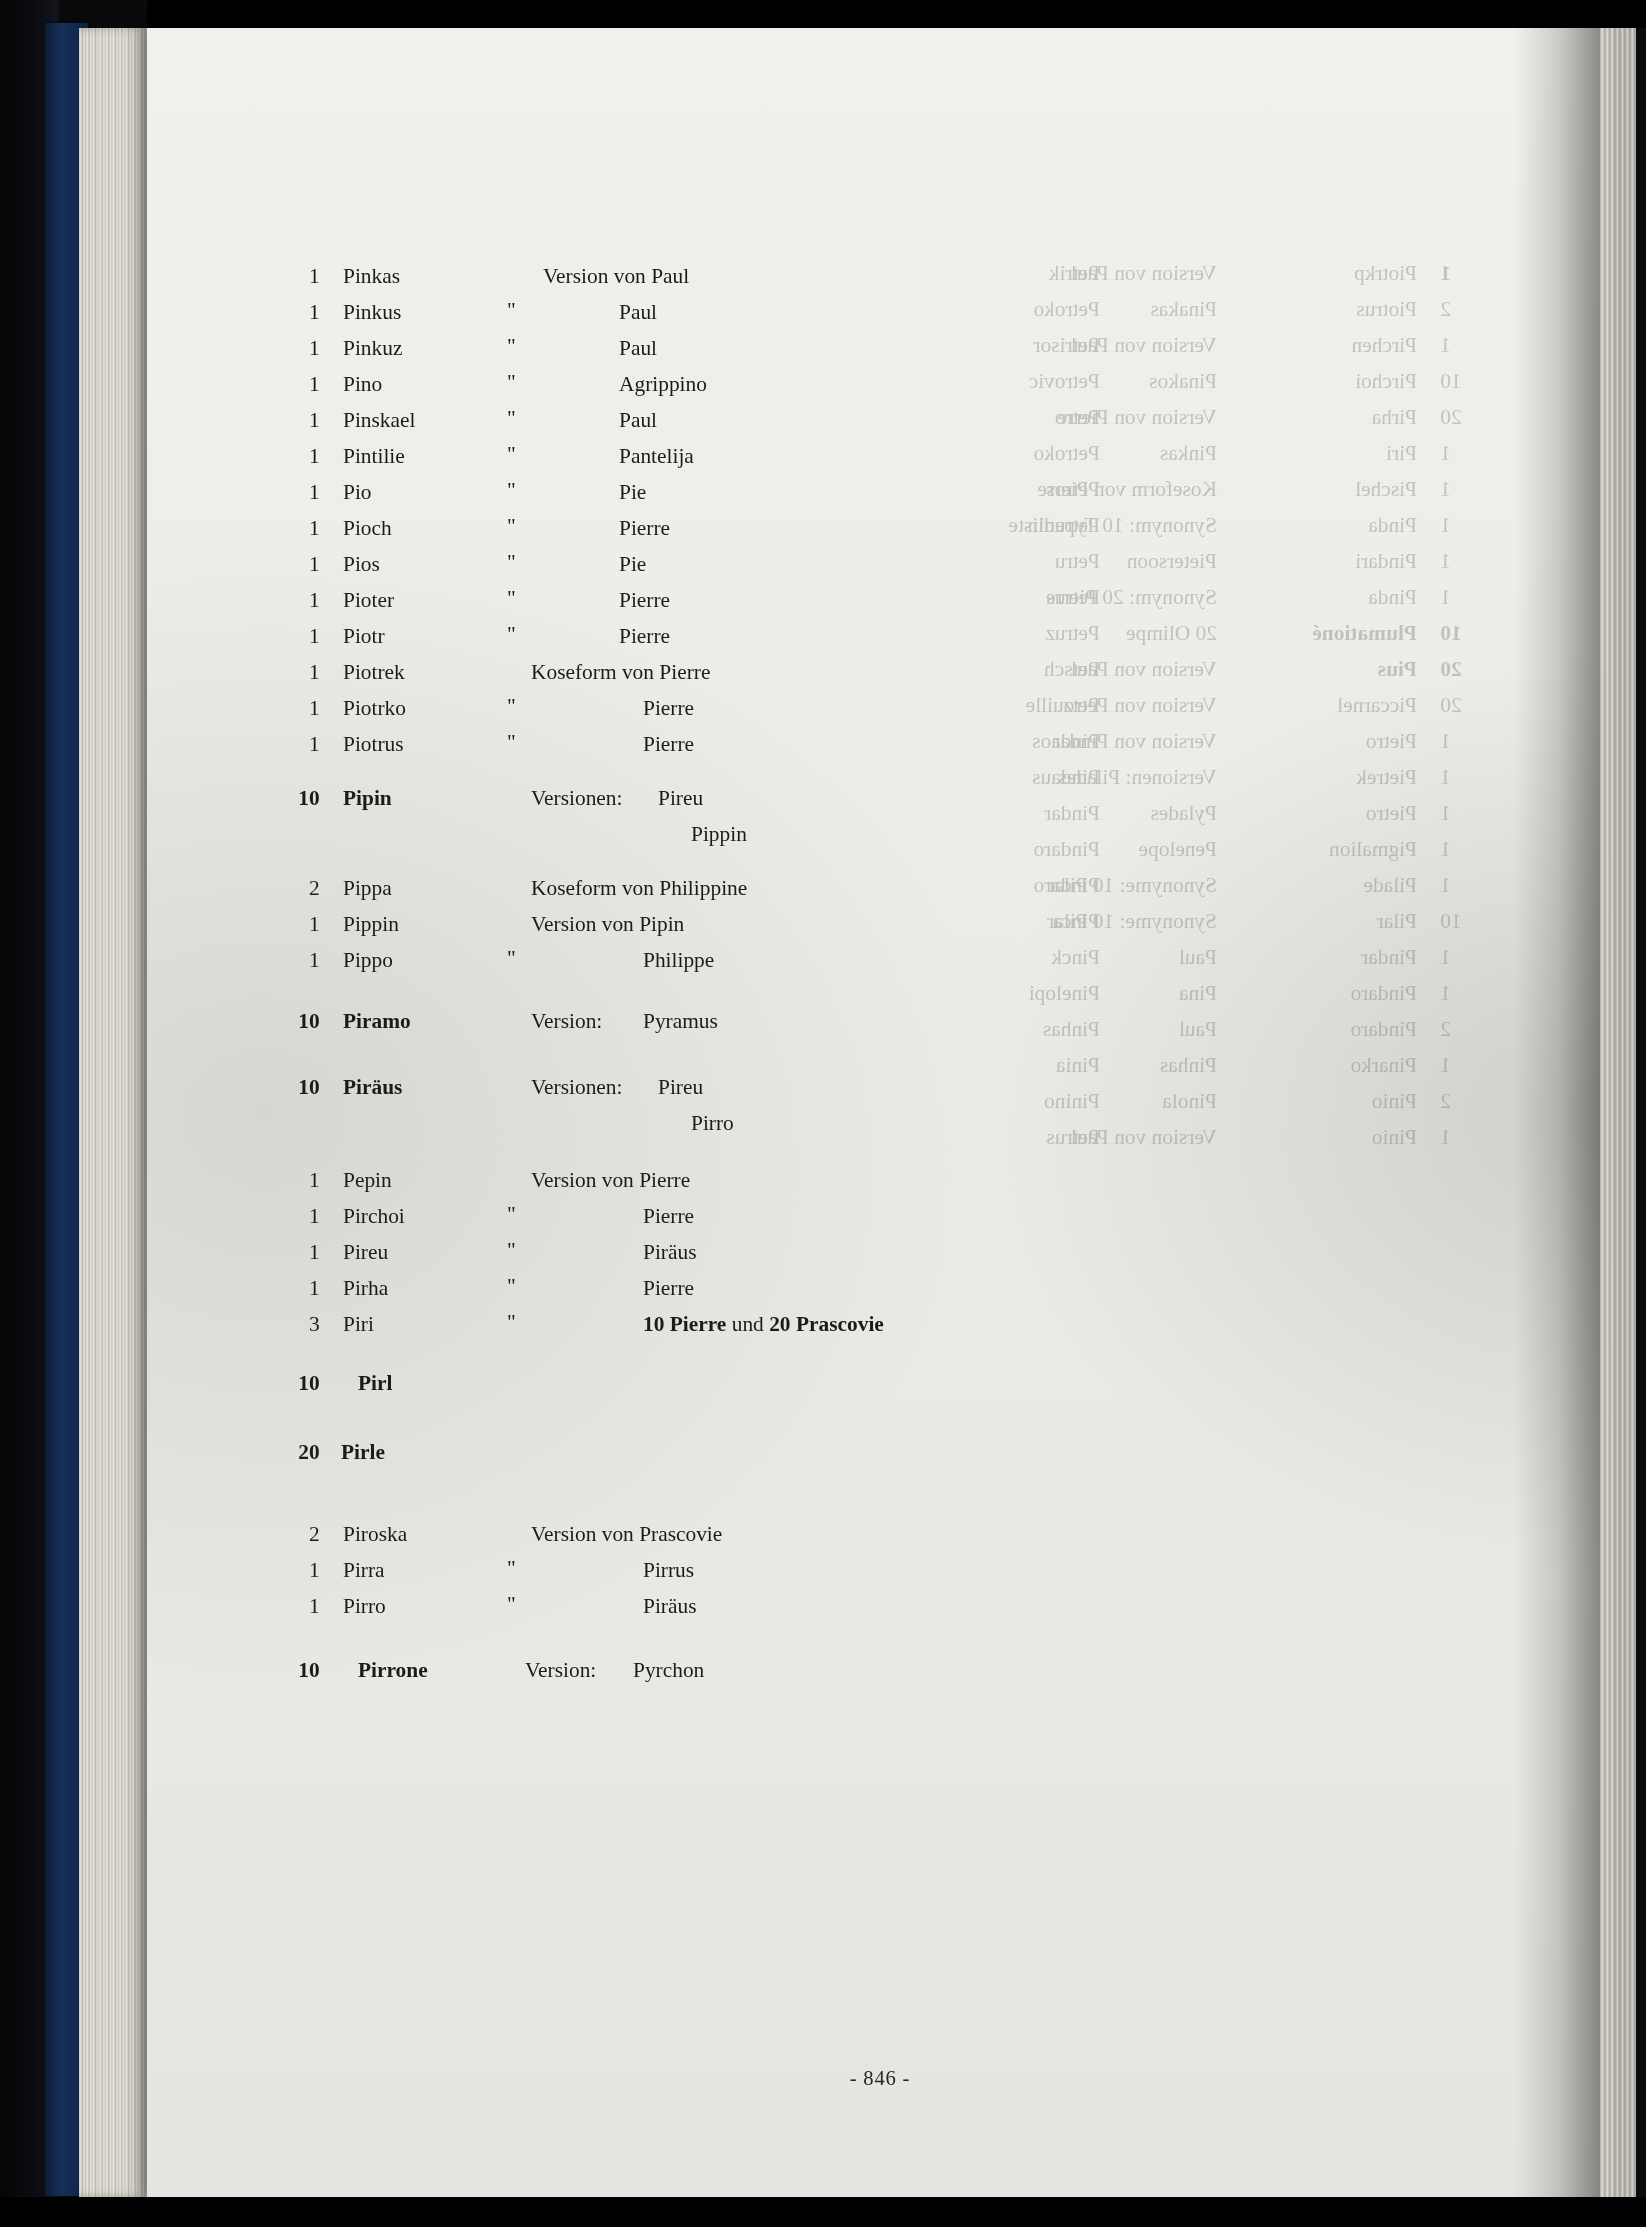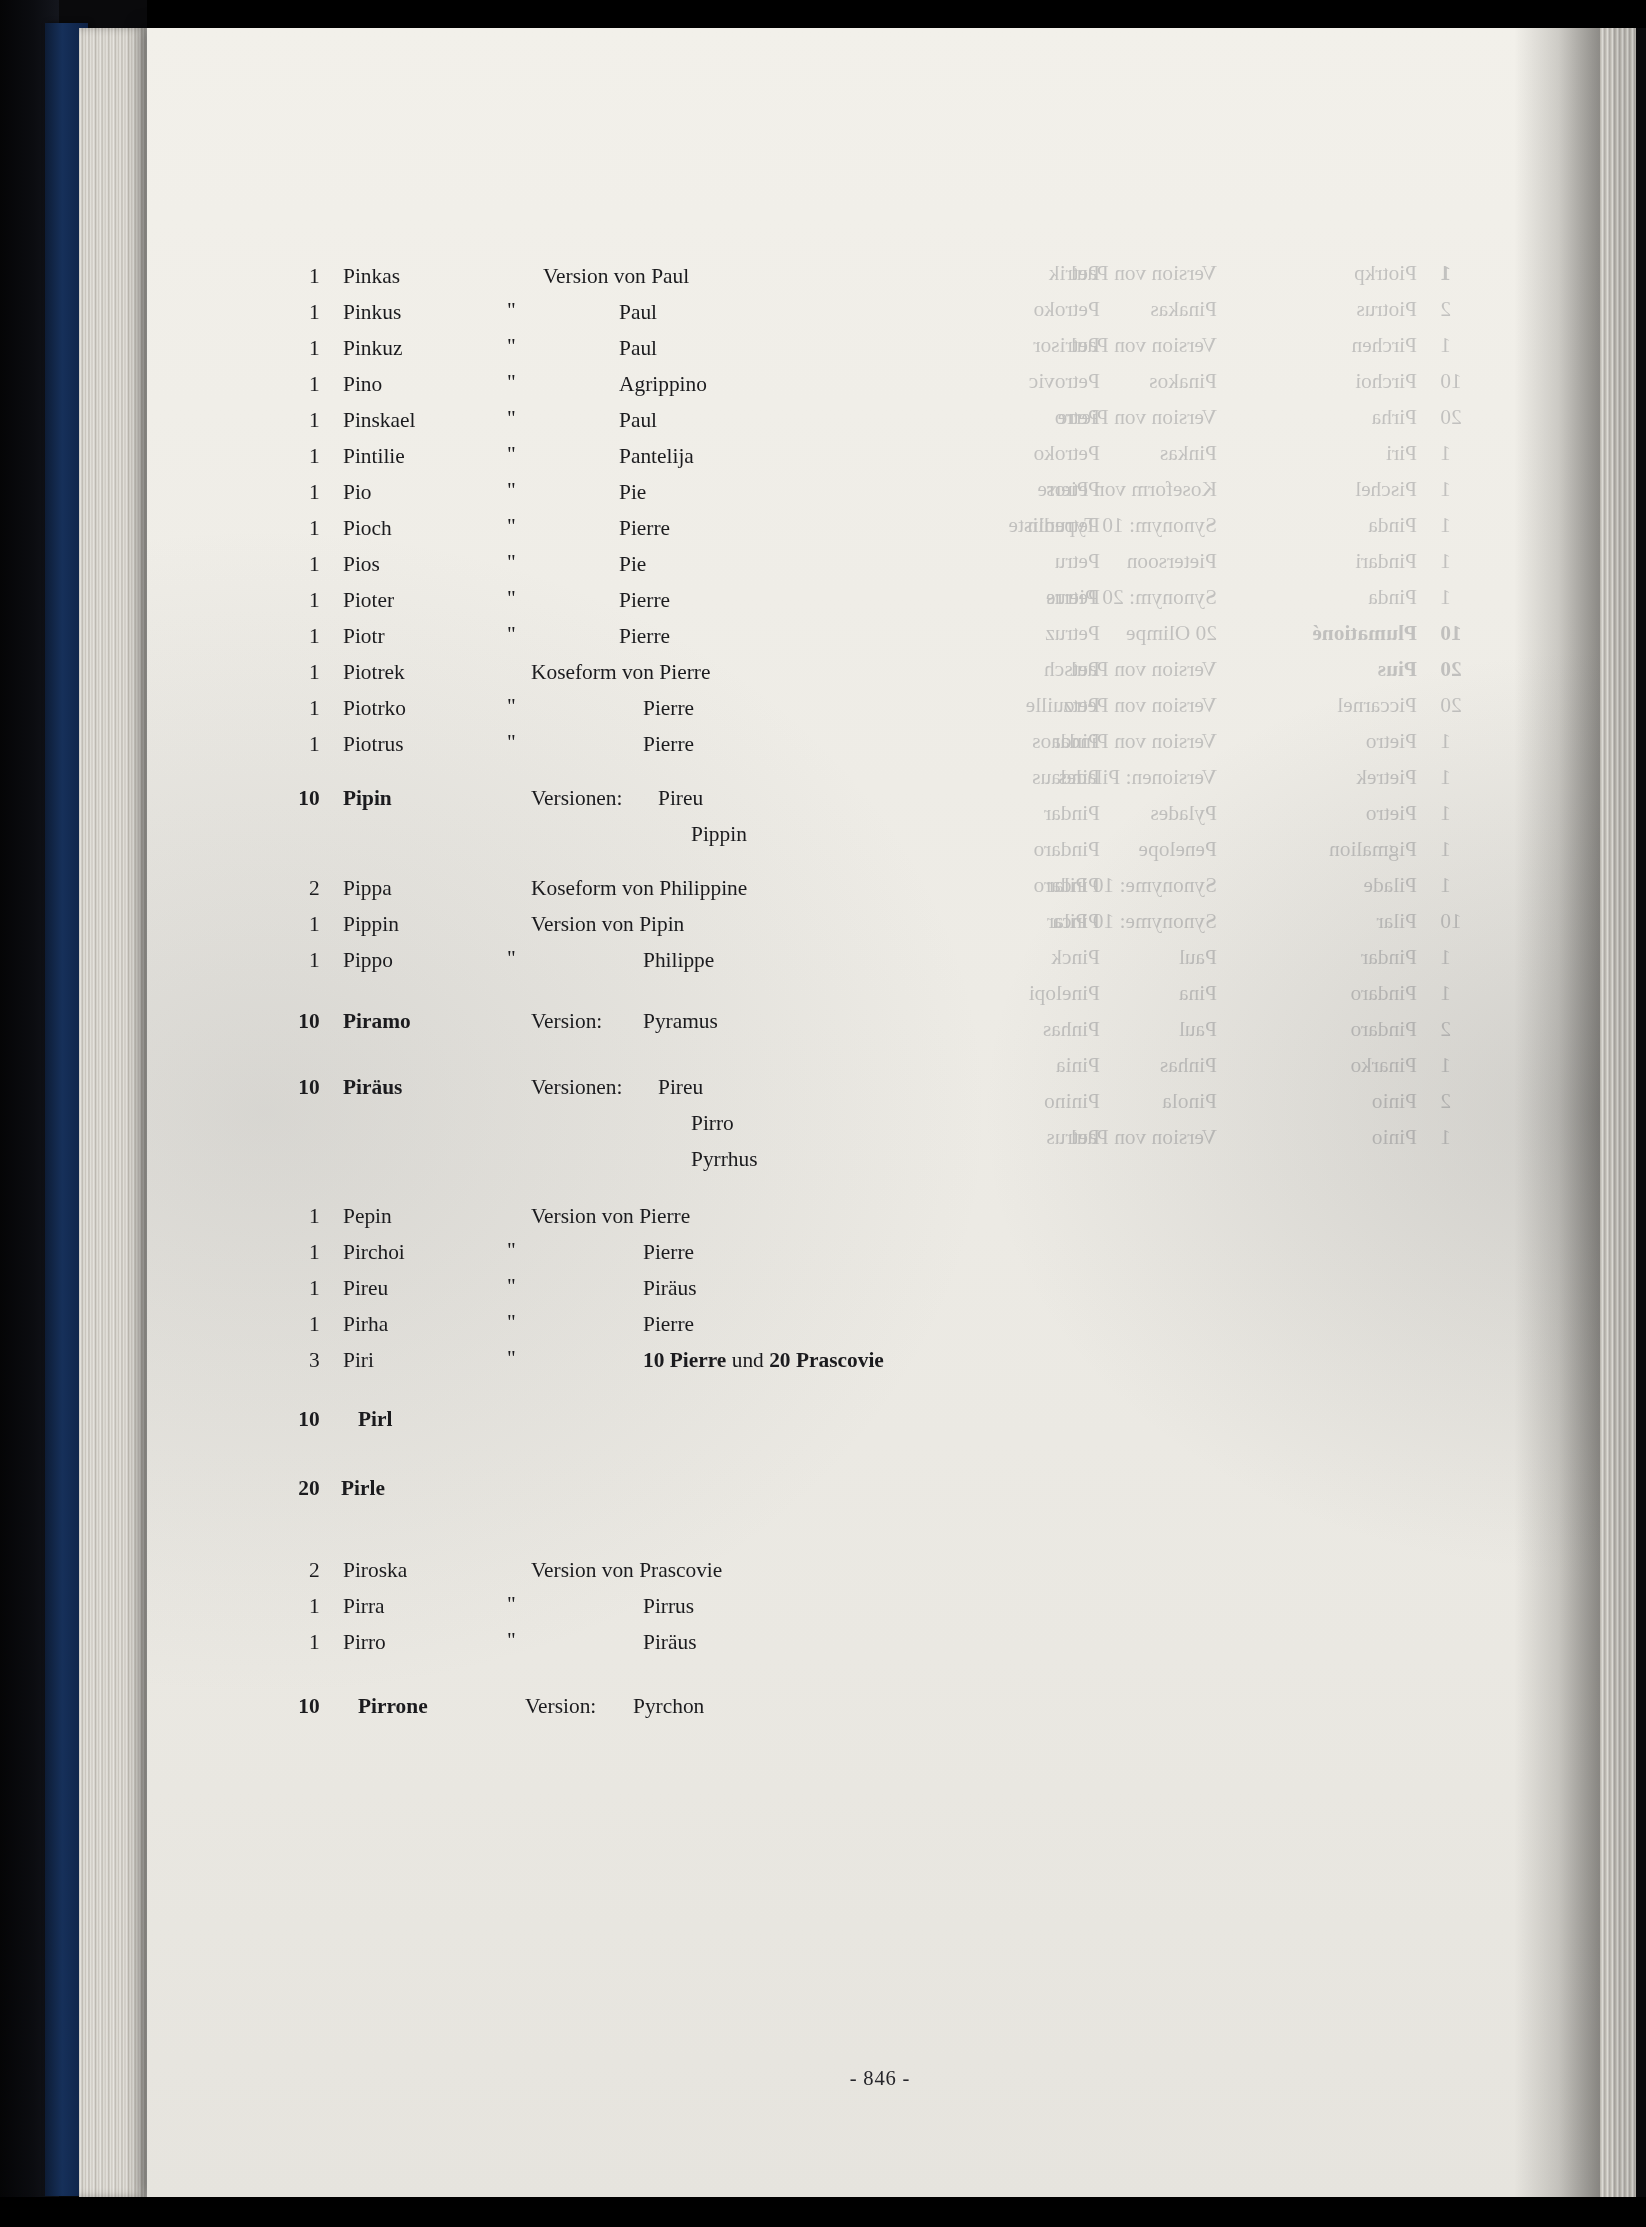--- a/index.html
+++ b/index.html
@@ -443,23 +443,20 @@
 
       <div class="row">
         <span class="num b">10</span>
         <span class="name b">Piräus</span>
         <span class="desc" style="left:260px">Versionen:</span>
         <span class="val" style="left:387px">Pireu</span>
       </div>
       <div class="row">
         <span class="val" style="left:420px">Pirro</span>
       </div>
-      <div class="row">
-        <span class="val" style="left:420px">Pyrrhus</span>
-      </div>
 
       <div class="spacer" style="height:21.4px"></div>
 
       <div class="row">
         <span class="num">1</span>
         <span class="name">Pepin</span>
         <span class="desc" style="left:260px">Version von Pierre</span>
       </div>
       <div class="row">
         <span class="num">1</span>

